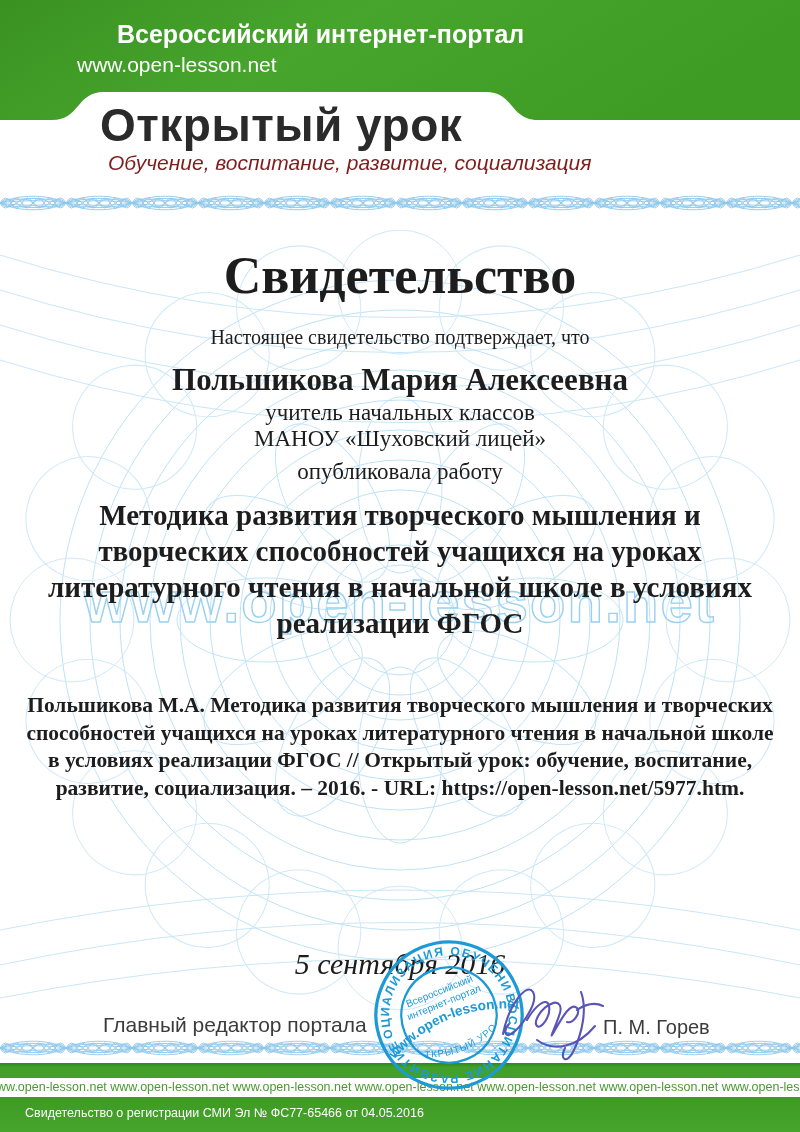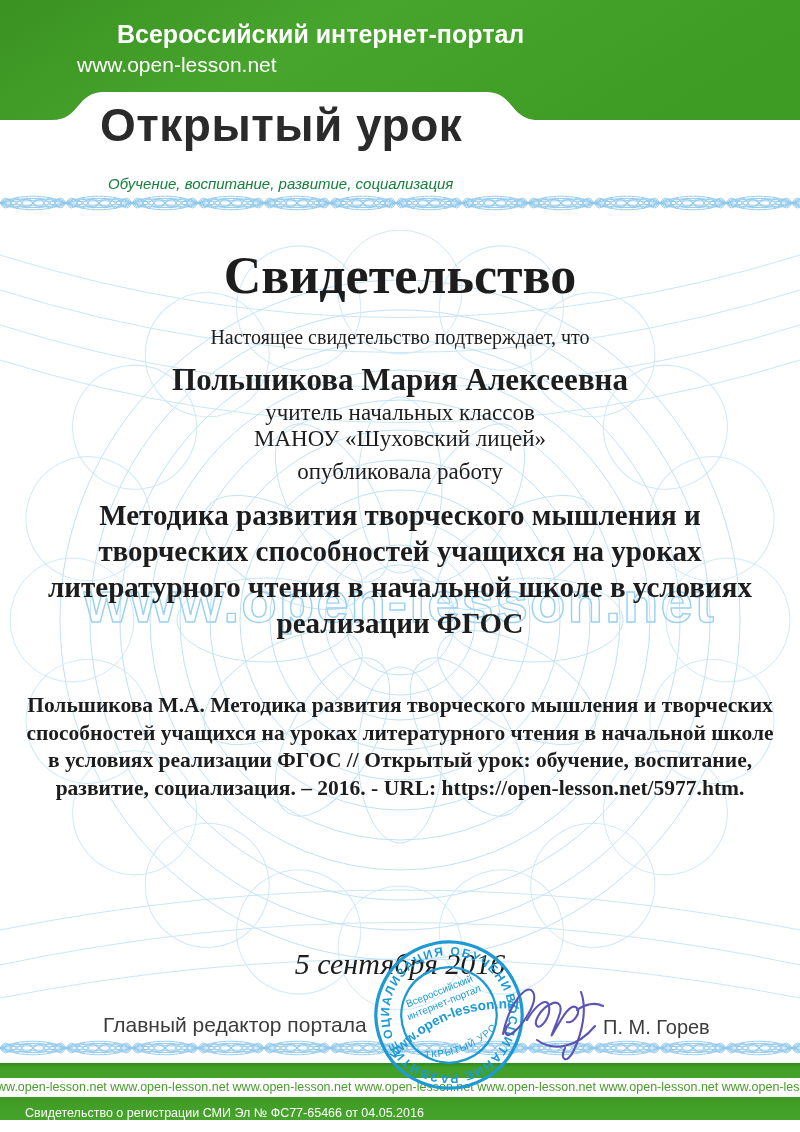--- a/index.html
+++ b/index.html
@@ -10,21 +10,21 @@
   }
   .abs { position:absolute; }
   .centered { left:0; width:100%; text-align:center; }
   .pre { white-space:pre-line; }
   .sans { font-family:"Liberation Sans", sans-serif; }
 
   
   .hdr-portal { top:20px; left:77px; font-size:25px; font-weight:bold; color:#ffffff;margin-left:40px; }
   .hdr-url    { top:53px; left:77px; font-size:21px; color:#ffffff; }
   .brand-title   { top:98px;  left:100px; font-size:46px; font-weight:600; color:#2a2a2a; letter-spacing:0.5px; }
-  .brand-tagline { top:151px; left:108px; font-size:15px; font-style:italic; color:#15803d;margin-top:24px; }
+  .brand-tagline { top:151px; left:108px; font-size:21px; font-style:italic; color:#7f1d1d; }
 
   
   .cert-title  { top:246px; font-size:52px; font-weight:bold; }
   .cert-intro  { top:326px; font-size:20px; }
   .cert-name   { top:362px; font-size:31px; font-weight:bold; }
   .cert-role   { top:400px; font-size:23px; }
   .cert-school { top:426px; font-size:23px; }
   .cert-action { top:459px; font-size:23px; }
   .work-title  { top:497px; font-size:29px; font-weight:bold; line-height:36px; }
   .bib-label   { top:654px; font-size:22px; }
@@ -34,21 +34,21 @@
 
   .editor-label { top:1013px; left:103px; font-size:21px; color:#3c3c3c; }
   .editor-name  { top:1016px; left:603px; font-size:20px; color:#3c3c3c; }
 
   
   .f-bar1 { top:1063px; left:0; width:800px; height:15px;
             background:linear-gradient(to bottom,#2f8a1c,#43a028 30%,#43a028); }
   .f-strip { top:1078px; left:0; width:800px; height:19px; background:#ffffff; overflow:hidden; }
   .f-strip-text { margin-left:-12px; line-height:19px; font-size:12.5px; color:#4a9a2e;
                   white-space:nowrap; font-family:"Liberation Sans",sans-serif; }
-  .f-bar2 { top:1097px; left:0; width:800px; height:23px;
+  .f-bar2 { top:1097px; left:0; width:800px; height:35px;
             background:linear-gradient(to bottom,#3f9a24,#46a42c); }
   .f-reg  { position:absolute; top:9px; left:25px; font-size:12.5px; color:#ffffff;
             font-family:"Liberation Sans",sans-serif; }
   .f-issn { position:absolute; top:7px; right:25px; font-size:15px; font-weight:bold; color:#ffffff;
             font-family:"Liberation Sans",sans-serif;margin-top:44px; }
 
   .z1{z-index:1}.z2{z-index:2}.z3{z-index:3}.z4{z-index:4}.z5{z-index:5}.z6{z-index:6}.z7{z-index:7}
   svg { display:block; }
 </style>
 </head>

